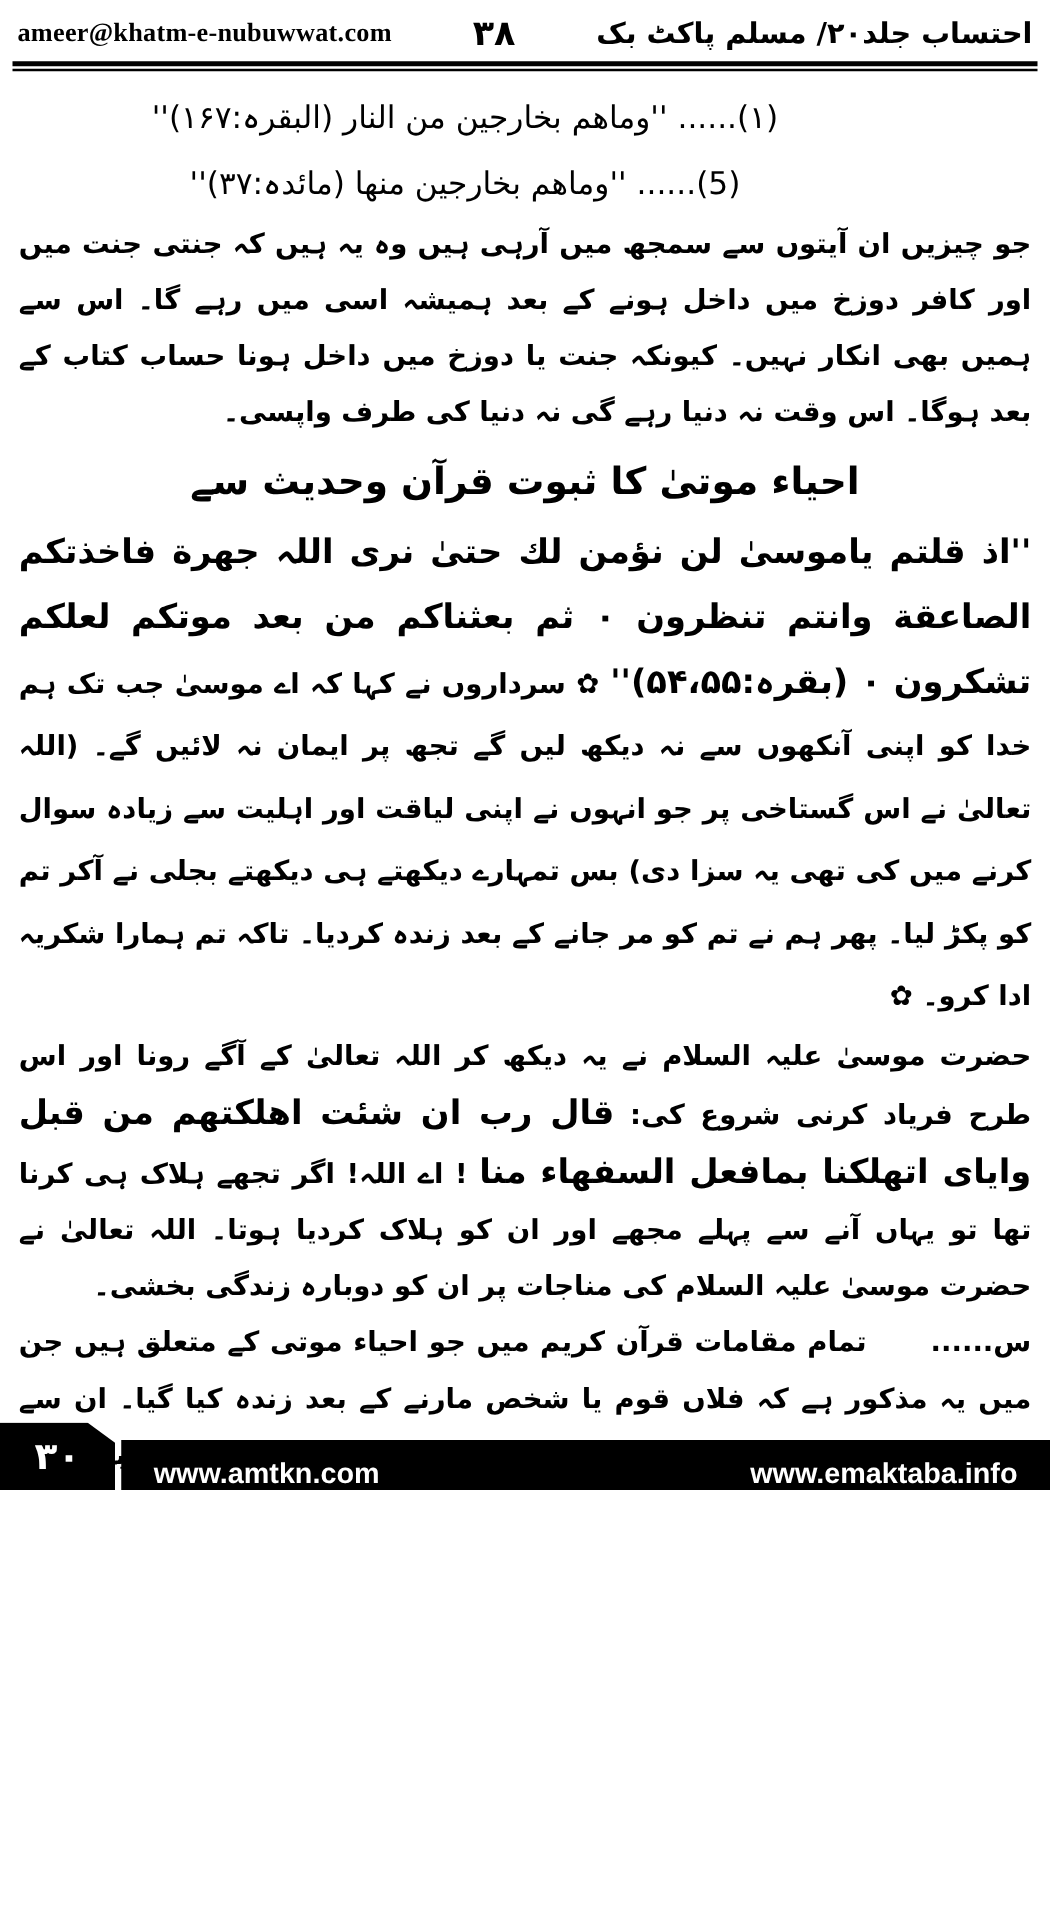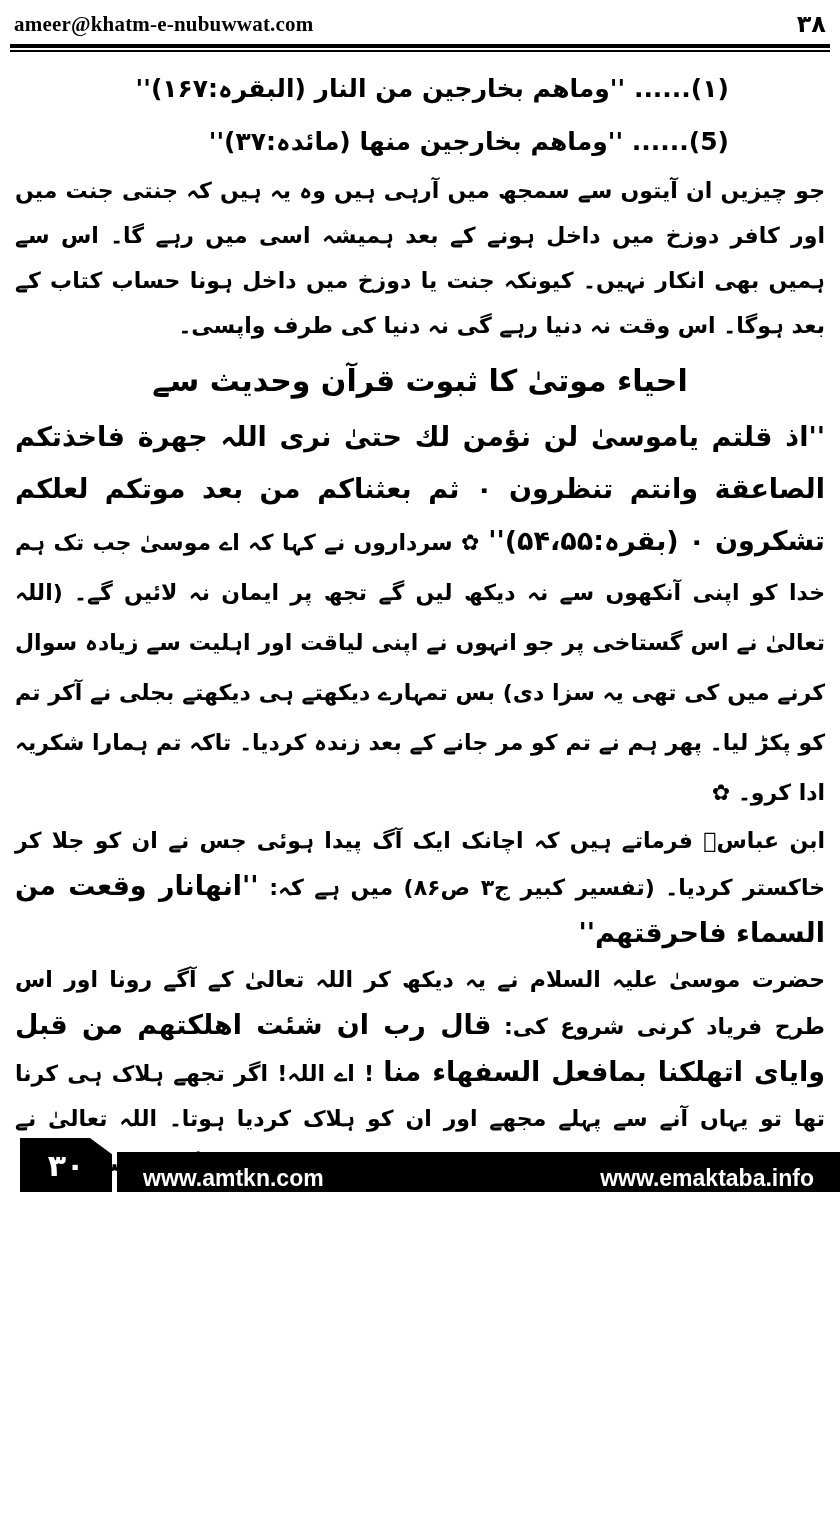--- a/index.html
+++ b/index.html
@@ -11,49 +11,49 @@
   }
   
   .header {
     display:flex; align-items:center; justify-content:space-between;
     padding:10px 14px 2px 14px; direction:ltr;
   }
   .email {
     font-family:"Liberation Serif", serif; font-weight:bold;
     font-size:21px; letter-spacing:.2px;
   }
-  .hpage { font-size:24px; font-weight:bold; }
+  .hpage { font-size:28px; font-weight:bold; }
   .htitle { font-size:23px; font-weight:bold; direction:rtl; }
   .rule {
     margin:4px 10px 0 10px; height:8px;
     border-top:4px solid #000; border-bottom:2px solid #000;
   }
   
   .content {
     direction:rtl; text-align:justify;
     padding:10px 15px 0 15px; height:1386px; overflow:hidden;
     font-size:22px; line-height:45px; font-weight:bold;
   }
   .para { margin:0; }
   .quotes { padding-left:0; }
   .quote {
-    text-align:right; padding-right:96px;
-    font-size:25px; line-height:53px; font-weight:bold;
+    text-align:center; padding-right:96px;
+    font-size:25px; line-height:53px; font-weight:normal;
   }
   .heading {
     text-align:center; font-size:30px; font-weight:bold;
     line-height:58px; margin:4px 0 2px 0;
   }
   .ar { font-size:27px; font-weight:bold; }
   .verse-para { line-height:50px; }
   .orn { font-size:22px; }
   
   .footer {
     position:absolute; left:0; right:0; bottom:0; height:54px;
-    display:flex; align-items:flex-end; direction:ltr;padding-left:20px;
+    display:flex; align-items:flex-end; direction:ltr;
   }
   .fnum {
     width:92px; height:54px; background:#000; color:#fff;
     display:flex; align-items:center; justify-content:center;
     font-size:30px; font-weight:bold;
     clip-path:polygon(0 0, 76% 0, 100% 30%, 100% 100%, 0 100%);
   }
   .fbar {
     flex:1; height:40px; background:#000; color:#fff; margin-left:5px;
     display:flex; align-items:flex-end; justify-content:space-between;
@@ -62,20 +62,21 @@
   }
 </style>
 </head>
 <body>
 
 <div class="page">
 
   <header class="header">
     <span class="email">ameer@khatm-e-nubuwwat.com</span>
     <span class="hpage">۳۸</span>
+    <span class="htitle">احتساب جلد۲۰/ مسلم پاکٹ بک</span>
   </header>
 
   <div class="rule"></div>
 
   <main class="content">
 
 
     <div class="quotes">
       <div class="quote">(۱)...... ''وماھم بخارجین من النار (البقرہ:۱۶۷)''</div>
       <div class="quote">(5)...... ''وماھم بخارجین منھا (مائدہ:۳۷)''</div>
@@ -85,24 +86,20 @@
 
     <h2 class="heading">احیاء موتیٰ کا ثبوت قرآن وحدیث سے</h2>
 
     <p class="para verse-para">
       <span class="ar">''اذ قلتم یاموسیٰ لن نؤمن لك حتیٰ نری اللہ جھرة فاخذتكم الصاعقة وانتم تنظرون ۰ ثم بعثناكم من بعد موتكم لعلكم تشكرون ۰ (بقرہ:۵۴،۵۵)''</span>
       <span class="orn">✿</span>
       <span>سرداروں نے کہا کہ اے موسیٰ جب تک ہم خدا کو اپنی آنکھوں سے نہ دیکھ لیں گے تجھ پر ایمان نہ لائیں گے۔ (اللہ تعالیٰ نے اس گستاخی پر جو انہوں نے اپنی لیاقت اور اہلیت سے زیادہ سوال کرنے میں کی تھی یہ سزا دی) بس تمہارے دیکھتے ہی دیکھتے بجلی نے آکر تم کو پکڑ لیا۔ پھر ہم نے تم کو مر جانے کے بعد زندہ کردیا۔ تاکہ تم ہمارا شکریہ ادا کرو۔</span>
       <span class="orn">✿</span>
     </p>
 
-    <p class="para">
-      <span>ابن عباسؓ فرماتے ہیں کہ اچانک ایک آگ پیدا ہوئی جس نے ان کو جلا کر خاکستر کردیا۔ (تفسیر کبیر ج۳ ص۸۶) میں ہے کہ:</span>
-      <span class="ar">''انھانار وقعت من السماء فاحرقتھم''</span>
-    </p>
 
     <p class="para">
       <span>حضرت موسیٰ علیہ السلام نے یہ دیکھ کر اللہ تعالیٰ کے آگے رونا اور اس طرح فریاد کرنی شروع کی:</span>
       <span class="ar">قال رب ان شئت اھلكتھم من قبل وایای اتھلكنا بمافعل السفھاء منا</span>
       <span>! اے اللہ! اگر تجھے ہلاک ہی کرنا تھا تو یہاں آنے سے پہلے مجھے اور ان کو ہلاک کردیا ہوتا۔ اللہ تعالیٰ نے حضرت موسیٰ علیہ السلام کی مناجات پر ان کو دوبارہ زندگی بخشی۔</span>
     </p>
 
     <p class="para">س......&nbsp;&nbsp;&nbsp;&nbsp;&nbsp; تمام مقامات قرآن کریم میں جو احیاء موتی کے متعلق ہیں جن میں یہ مذکور ہے کہ فلاں قوم یا شخص مارنے کے بعد زندہ کیا گیا۔ ان سے اماتتہ کے معنے حقیقی مارنا اور موت دینا مراد نہیں۔ بلکہ سلانا اور بے ہوش کرنا مراد ہے۔ لہٰذا جب حقیقتاً مار کر زندہ کرنا خلاف قانون قدرت ہے تو زندہ کرنے سے جگانا وغیرہ کیوں مراد نہ لیا جائے۔</p>
 
   </main>

